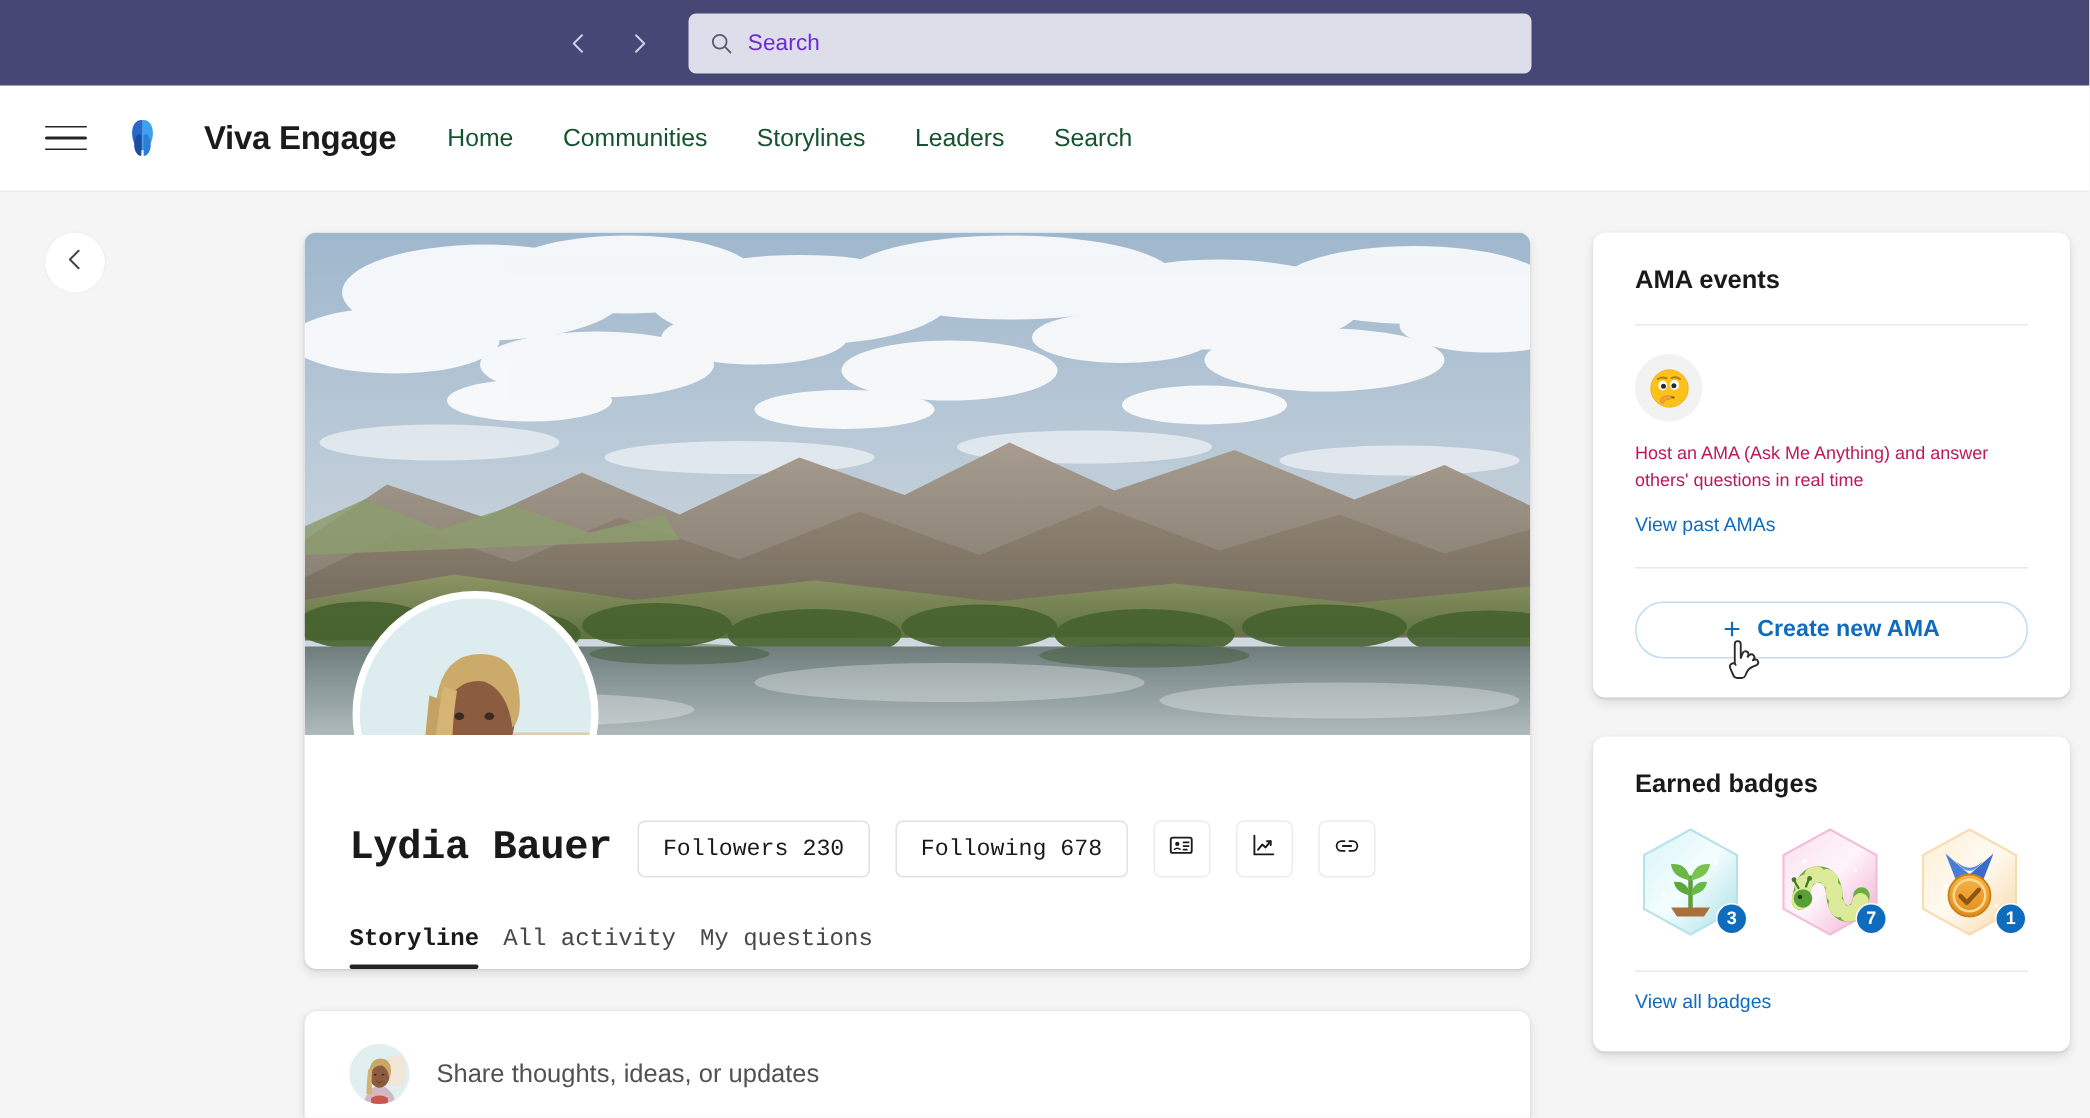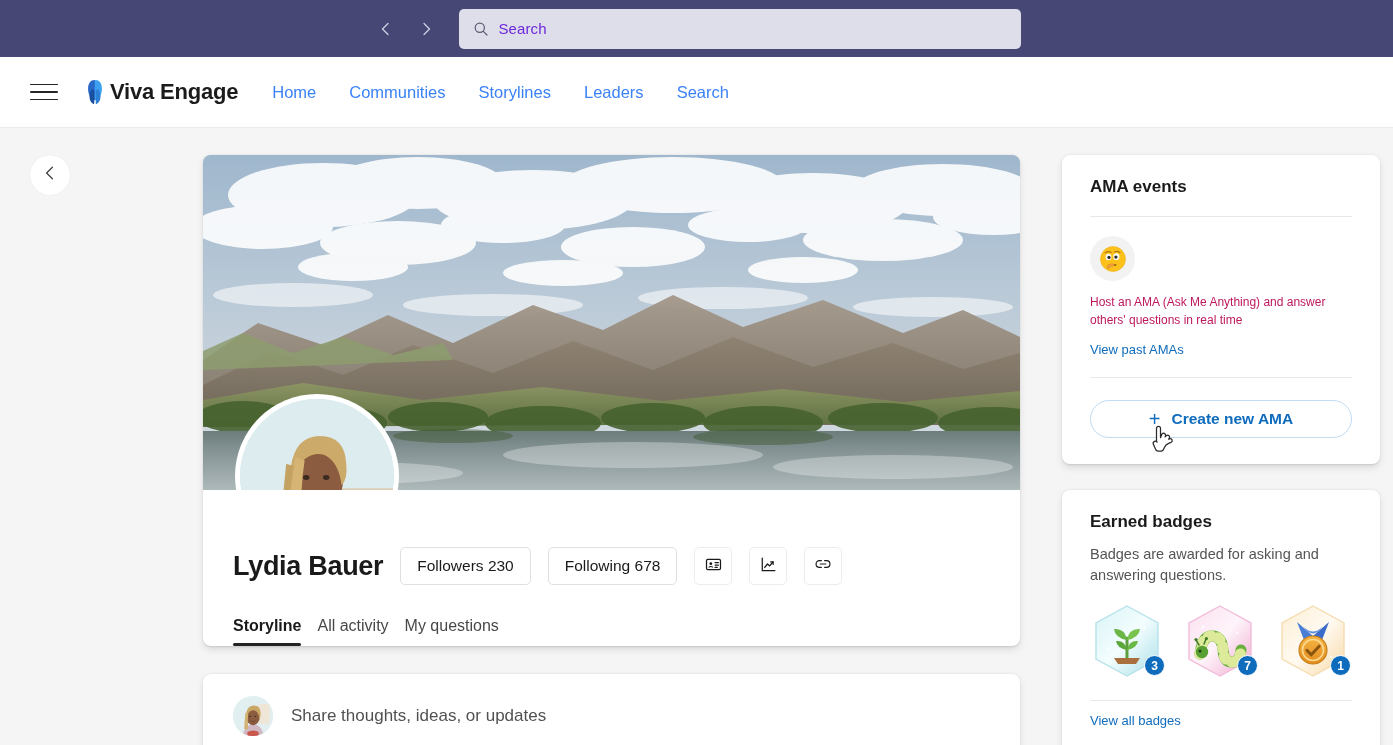--- a/index.html
+++ b/index.html
@@ -46,26 +46,26 @@
     display: flex; align-items: center;
     padding-left: 30px;
     border-bottom: 1px solid #ebebeb;
   }
   .hamburger {
     width: 32px; height: 32px;
     display: flex; flex-direction: column; justify-content: center; gap: 6px;
     cursor: pointer; margin-right: 18px;
   }
   .hamburger span { display: block; height: 1.6px; width: 28px; background: #242424; border-radius: 1px; }
-  .brand { display: flex; align-items: center; gap: 0; margin-right: 34px; cursor: pointer; }
+  .brand { display: flex; align-items: center; gap: 26px; margin-right: 34px; cursor: pointer; }
   .brand-logo { width: 30px; height: 30px; display: block; }
   .brand-name { font-size: 22px; font-weight: bold; color: #1b1b1b; letter-spacing: -.2px; }
   .mainnav { display: flex; align-items: center; gap: 33px; }
   .navlink {
-    font-size: 16.5px; color: #3b82f6; cursor: pointer; white-space: nowrap;
+    font-size: 16.5px; color: #14532d; cursor: pointer; white-space: nowrap;
   }
 
   
   .page {
     position: relative;
     width: 100%; height: calc(745px - 57px - 71px);
     background: #f5f5f5;
     display: flex;
     padding-top: 27px;
   }
@@ -99,21 +99,21 @@
     width: 164px; height: 164px; border-radius: 50%;
     background: #fff; padding: 5px;
     z-index: 5;
   }
   .avatar {
     width: 100%; height: 100%; border-radius: 50%; overflow: hidden;
     background: #dfeef0; position: relative;
   }
   .avatar svg { width: 100%; height: 100%; display: block; }
 
-  .profile-info { padding: 0 30px 0 30px; }
+  .profile-info { padding: 0 30px 0 30px; font-family: Liberation Mono, monospace; }
   .name-row {
     display: flex; align-items: center; gap: 17px;
     padding-top: 57px; padding-left: 0;
     margin-left: 0;
   }
   .profile-name {
     font-size: 27px; font-weight: bold; color: #1a1a1a;
     letter-spacing: -.3px; white-space: nowrap;
   }
   .stat-pill {
@@ -455,21 +455,20 @@
         <span class="cursor-hand">
           <svg width="32" height="38" viewBox="0 0 32 38">
             <path d="M9.5 9.5c0-1.2.9-2.1 2-2.1s2 .9 2 2.1v9.2l1.3-3.3c.4-1 1.5-1.5 2.5-1.1 1 .4 1.5 1.4 1.2 2.4l-.4 1.2 1.1-1.1c.8-.8 2-.8 2.8 0 .7.7.8 1.8.2 2.6l-.6.8 1.1-.4c1-.3 2.1.2 2.4 1.2.3 1-.2 2-1.1 2.4l-2.4 1c-2 .8-3.4 2.2-4.2 4l-.9 2.1c-.4.9-1.3 1.5-2.3 1.5H11c-1 0-1.9-.6-2.3-1.5l-2.3-5.2c-.5-1.1 0-2.4 1.1-2.9 1-.4 2.1-.1 2.6.8l-.6-1.2V9.5z" fill="#fff" stroke="#2b2b2b" stroke-width="1.25" stroke-linejoin="round"></path>
           </svg>
         </span>
       </div>
     </div>
 
     <div class="card badges-card">
       <div class="rail-title">Earned badges</div>
-      <div class="badges-desc">Badges are awarded for asking and answering questions.</div>
       <div class="badge-row">
 
         <div class="badge">
           <svg width="74" height="80" viewBox="0 0 74 80">
             <defs>
                 <linearGradient id="hx1" x1="0" y1="0" x2="1" y2="1">
                   <stop offset="0%" stop-color="#d9f4f7"></stop>
                   <stop offset="50%" stop-color="#f4fdfe"></stop>
                   <stop offset="100%" stop-color="#a8dfe8"></stop>
                 </linearGradient>

